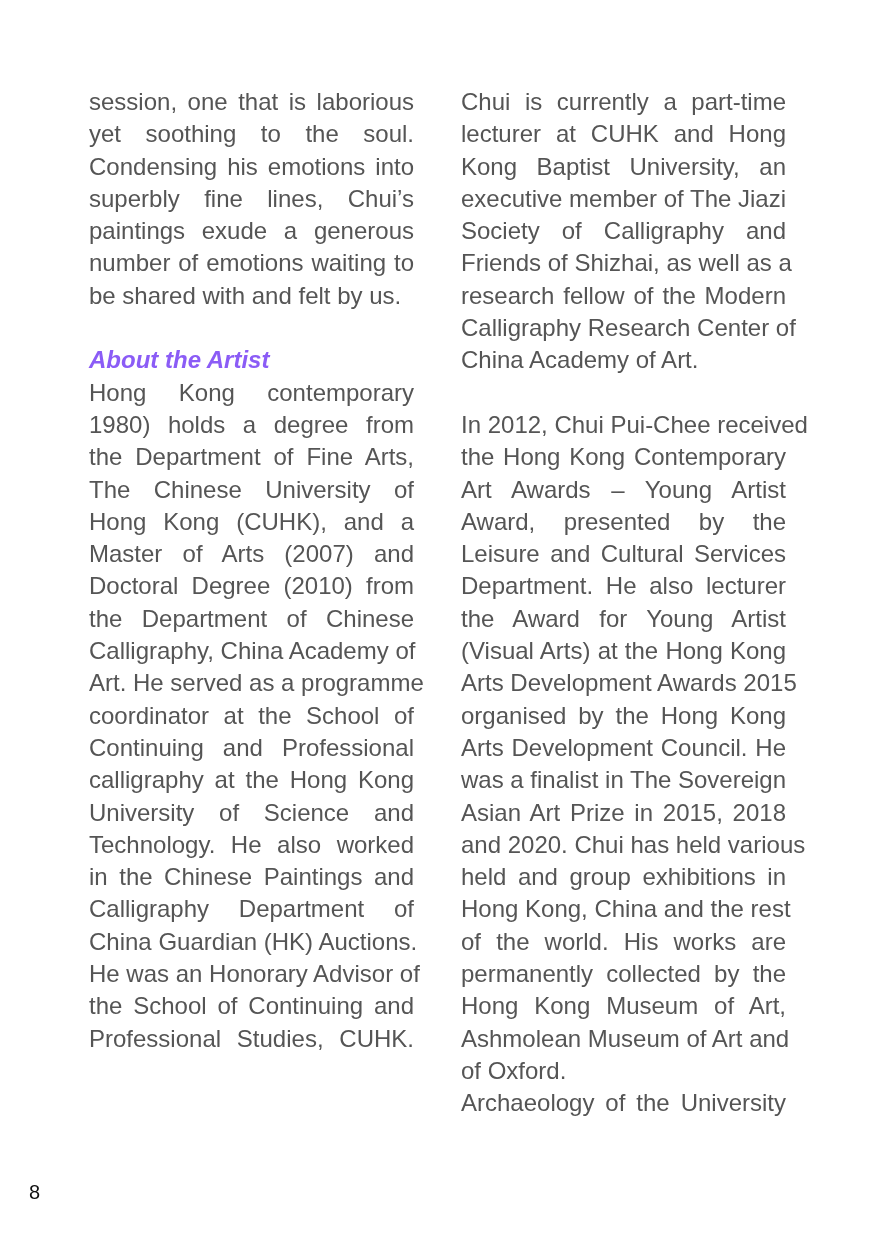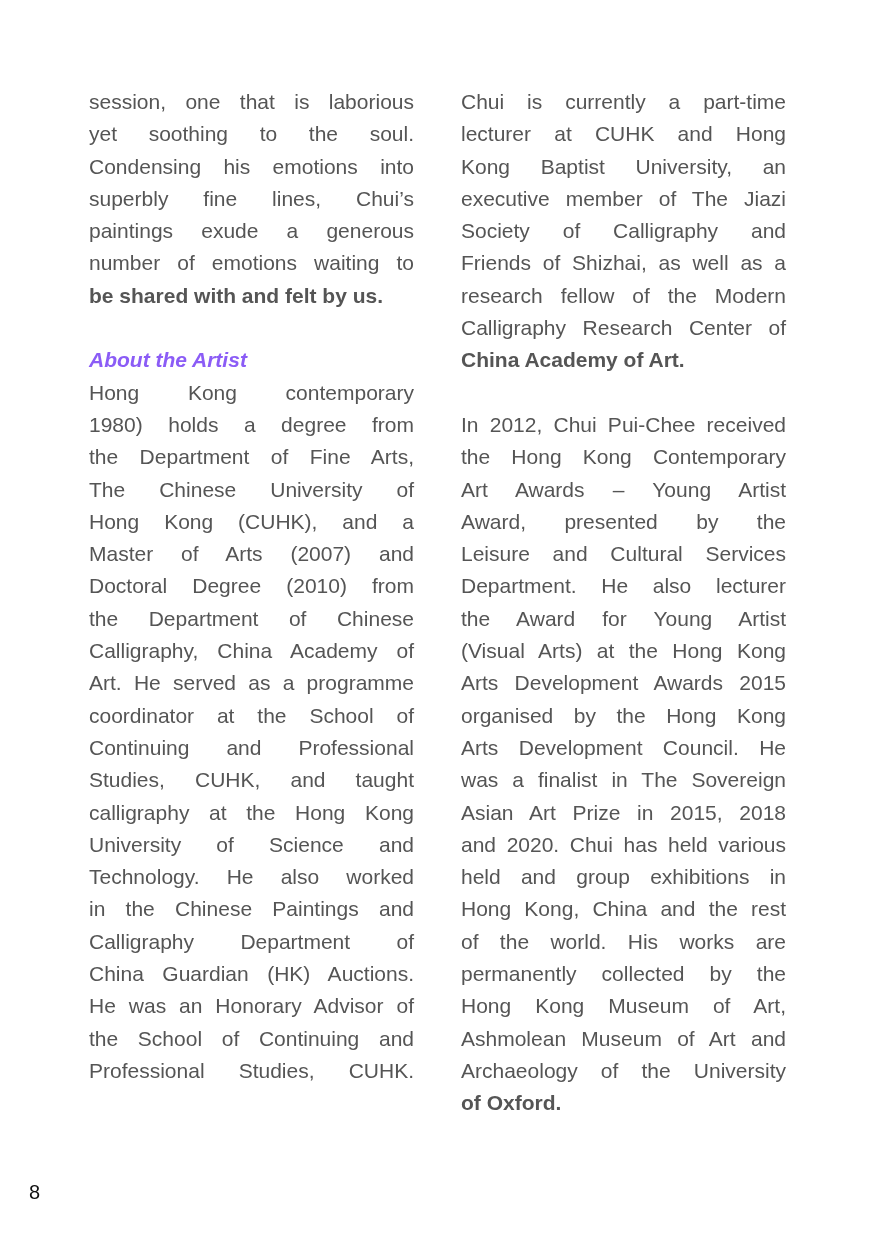--- a/index.html
+++ b/index.html
@@ -12,35 +12,34 @@
       height: 1240px;
       position: relative;
       overflow: hidden;
       font-family: "Liberation Sans", sans-serif;
       color: #555555;
     }
     .column {
       position: absolute;
       top: 86px;
       width: 325px;
-      font-size: 21px;
+      font-size: 24px;
       line-height: 32.3px;
     }
     .col-left { left: 89px; }
     .col-right { left: 461px; }
     .line {
       display: block;
       height: 32.3px;
       white-space: nowrap;
       text-align: justify;
       text-align-last: justify;
     }
     .line.last {
       text-align-last: left;
-      font-weight: bold;
     }
     .gap {
       display: block;
       height: 32.3px;
     }
     .heading {
       display: block;
       height: 32.3px;
       font-weight: bold;
       color: #8b5cf6;
@@ -77,21 +76,20 @@
       <span class="line">the Department of Fine Arts,</span>
       <span class="line">The Chinese University of</span>
       <span class="line">Hong Kong (CUHK), and a</span>
       <span class="line">Master of Arts (2007) and</span>
       <span class="line">Doctoral Degree (2010) from</span>
       <span class="line">the Department of Chinese</span>
       <span class="line">Calligraphy, China Academy of</span>
       <span class="line">Art. He served as a programme</span>
       <span class="line">coordinator at the School of</span>
       <span class="line">Continuing and Professional</span>
-      <span class="line">Studies, CUHK, and taught</span>
       <span class="line">calligraphy at the Hong Kong</span>
       <span class="line">University of Science and</span>
       <span class="line">Technology. He also worked</span>
       <span class="line">in the Chinese Paintings and</span>
       <span class="line">Calligraphy Department of</span>
       <span class="line">China Guardian (HK) Auctions.</span>
       <span class="line">He was an Honorary Advisor of</span>
       <span class="line">the School of Continuing and</span>
       <span class="line">Professional Studies, CUHK.</span>
     </div>
@@ -124,18 +122,18 @@
       <span class="line">Arts Development Council. He</span>
       <span class="line">was a finalist in The Sovereign</span>
       <span class="line">Asian Art Prize in 2015, 2018</span>
       <span class="line">and 2020. Chui has held various</span>
       <span class="line">held and group exhibitions in</span>
       <span class="line">Hong Kong, China and the rest</span>
       <span class="line">of the world. His works are</span>
       <span class="line">permanently collected by the</span>
       <span class="line">Hong Kong Museum of Art,</span>
       <span class="line">Ashmolean Museum of Art and</span>
+      <span class="line last">of Oxford.</span>
       <span class="line">Archaeology of the University</span>
-      <span class="line last">of Oxford.</span>
     </div>
 </div>
 
 <div class="page-number">8</div>
 
 </body></html>

